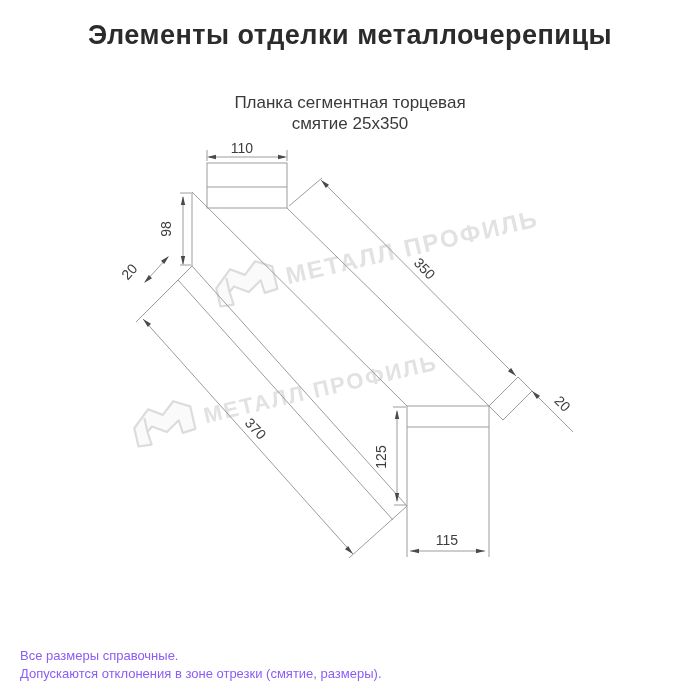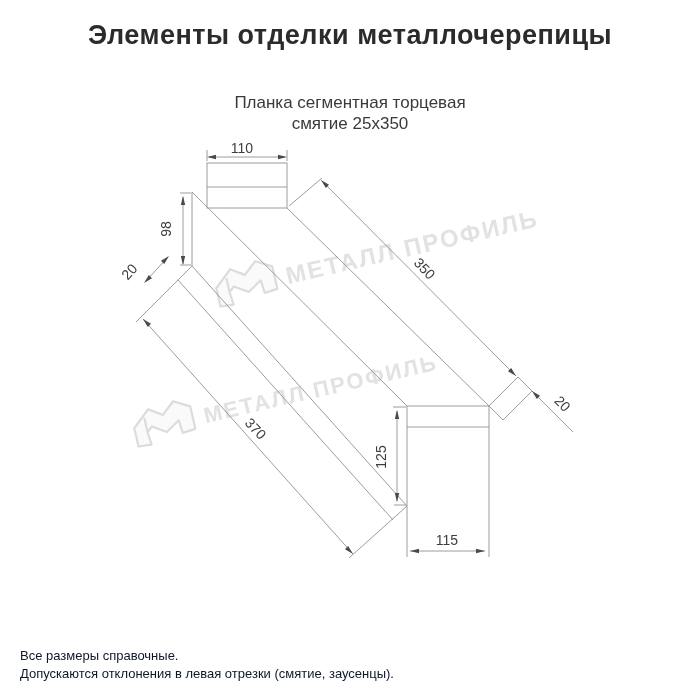--- a/index.html
+++ b/index.html
@@ -2,21 +2,21 @@
 <html><head>
 <meta charset="utf-8">
 <style>
   html,body{margin:0;padding:0;background:#fff;}
   .canvas{position:relative;width:700px;height:700px;background:#ffffff;overflow:hidden;
           font-family:"Liberation Sans", sans-serif;}
   .page-title{position:absolute;left:0;top:20px;width:700px;text-align:center;
               font-size:27px;font-weight:700;color:#2b2b2b;letter-spacing:.5px;}
   .product-name{position:absolute;left:0;top:92px;width:700px;text-align:center;
                 font-size:17px;color:#3a3a3a;line-height:21px;}
-  .notes{position:absolute;left:20px;top:647px;font-size:13px;color:#0f172a;line-height:18px;}
+  .notes{position:absolute;left:20px;top:647px;font-size:13px;color:#8b5cf6;line-height:18px;}
   .wm{position:absolute;display:flex;align-items:center;gap:8px;
       transform-origin:left center;color:#e2e2e2;font-weight:700;white-space:nowrap;}
   .wm .wm-text{letter-spacing:2px;}
   #wm1{left:214px;top:268px;transform:rotate(-13deg);font-size:24px;}
   #wm2{left:132px;top:408px;transform:rotate(-13deg);font-size:22px;}
   svg.drawing{position:absolute;left:0;top:0;z-index:2;}
   .wm{z-index:1;}
   .page-title,.product-name,.notes{z-index:3;}
   .dimtext{font-size:14px;fill:#3d3d3d;font-family:"Liberation Sans",sans-serif;}
 </style>
@@ -114,15 +114,15 @@
       <text class="dimtext" transform="translate(421,272) rotate(46)" text-anchor="middle">350</text>
       <text class="dimtext" transform="translate(252,432) rotate(47)" text-anchor="middle">370</text>
       <text class="dimtext" transform="translate(386,457) rotate(-90)" text-anchor="middle">125</text>
       <text class="dimtext" x="447" y="545" text-anchor="middle">115</text>
       <text class="dimtext" transform="translate(559,407) rotate(46)" text-anchor="middle">20</text>
     </g>
   </svg>
 
   <div class="notes">
     <div>Все размеры справочные.</div>
-    <div>Допускаются отклонения в левая отрезки (смятие, заусенцы).</div>
+    <div>Допускаются отклонения в зоне отрезки (смятие, размеры).</div>
   </div>
 </div>
 
 </body></html>

